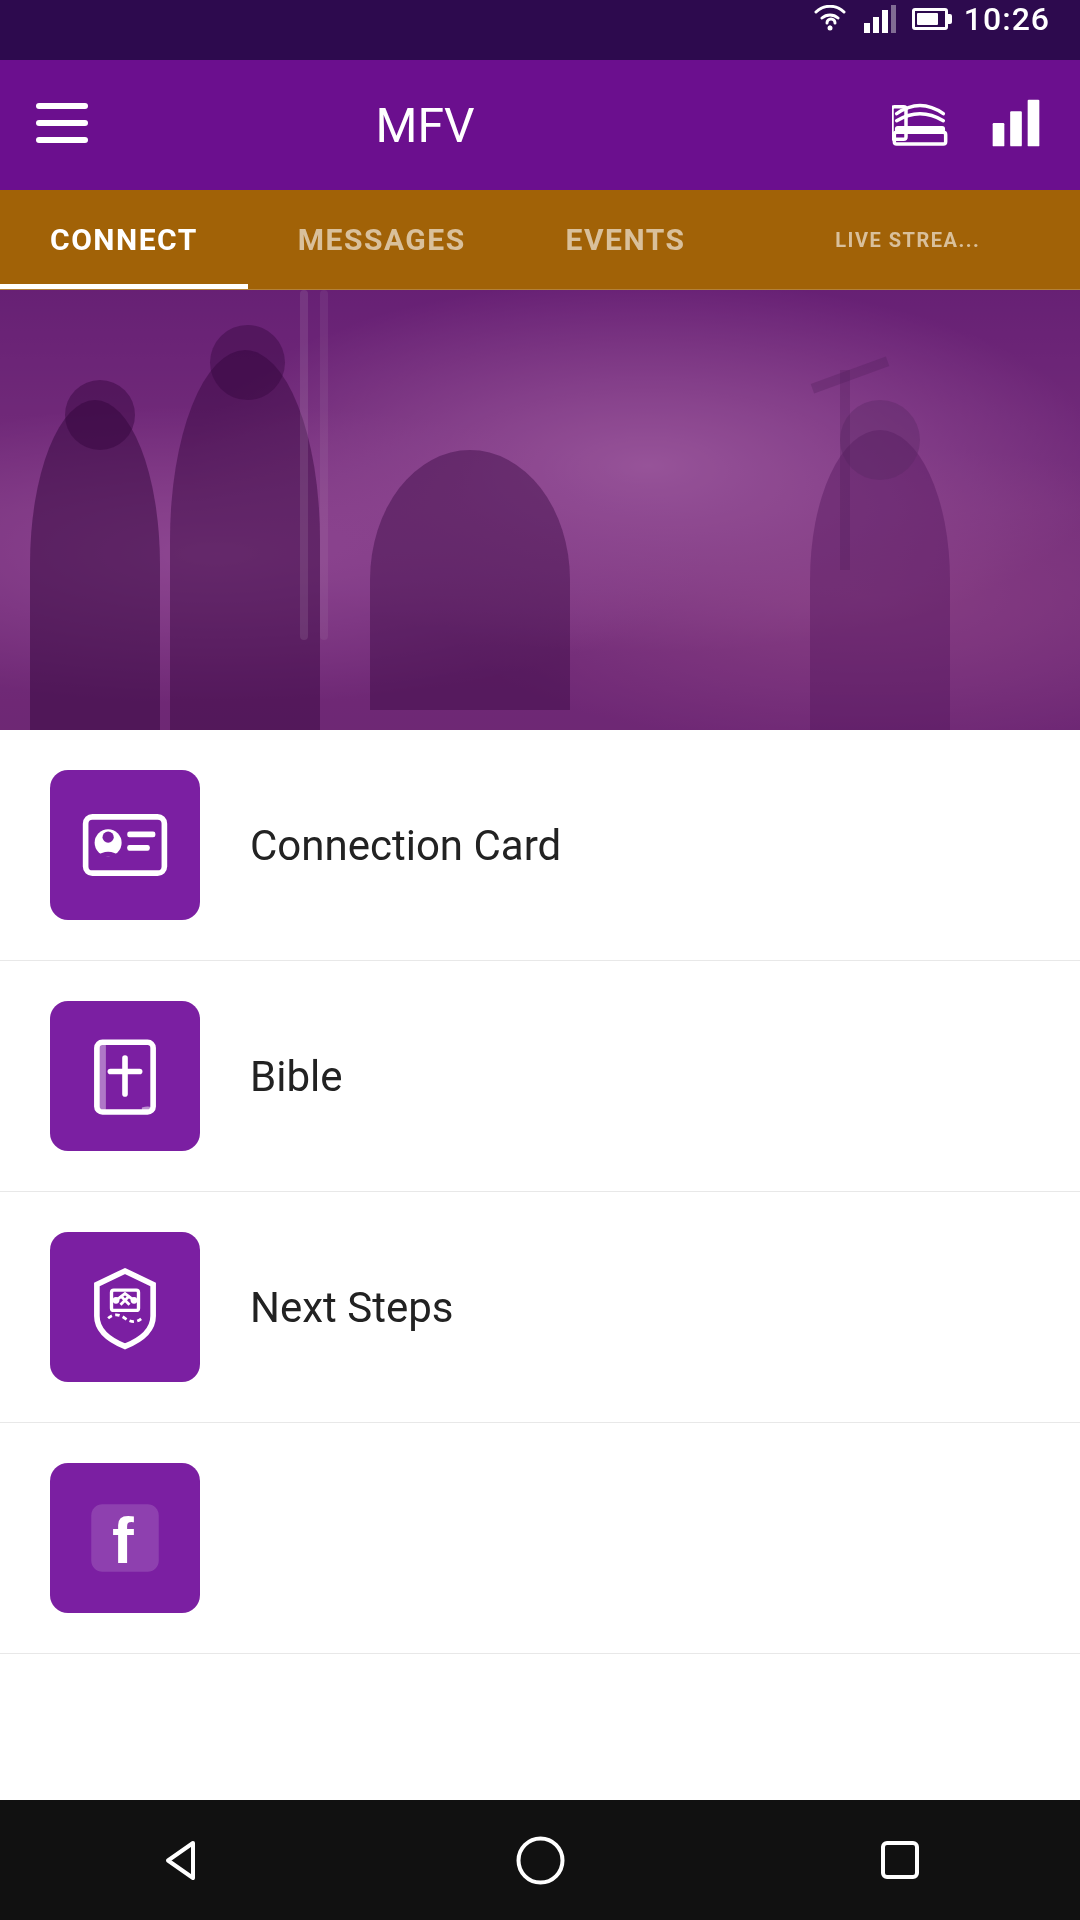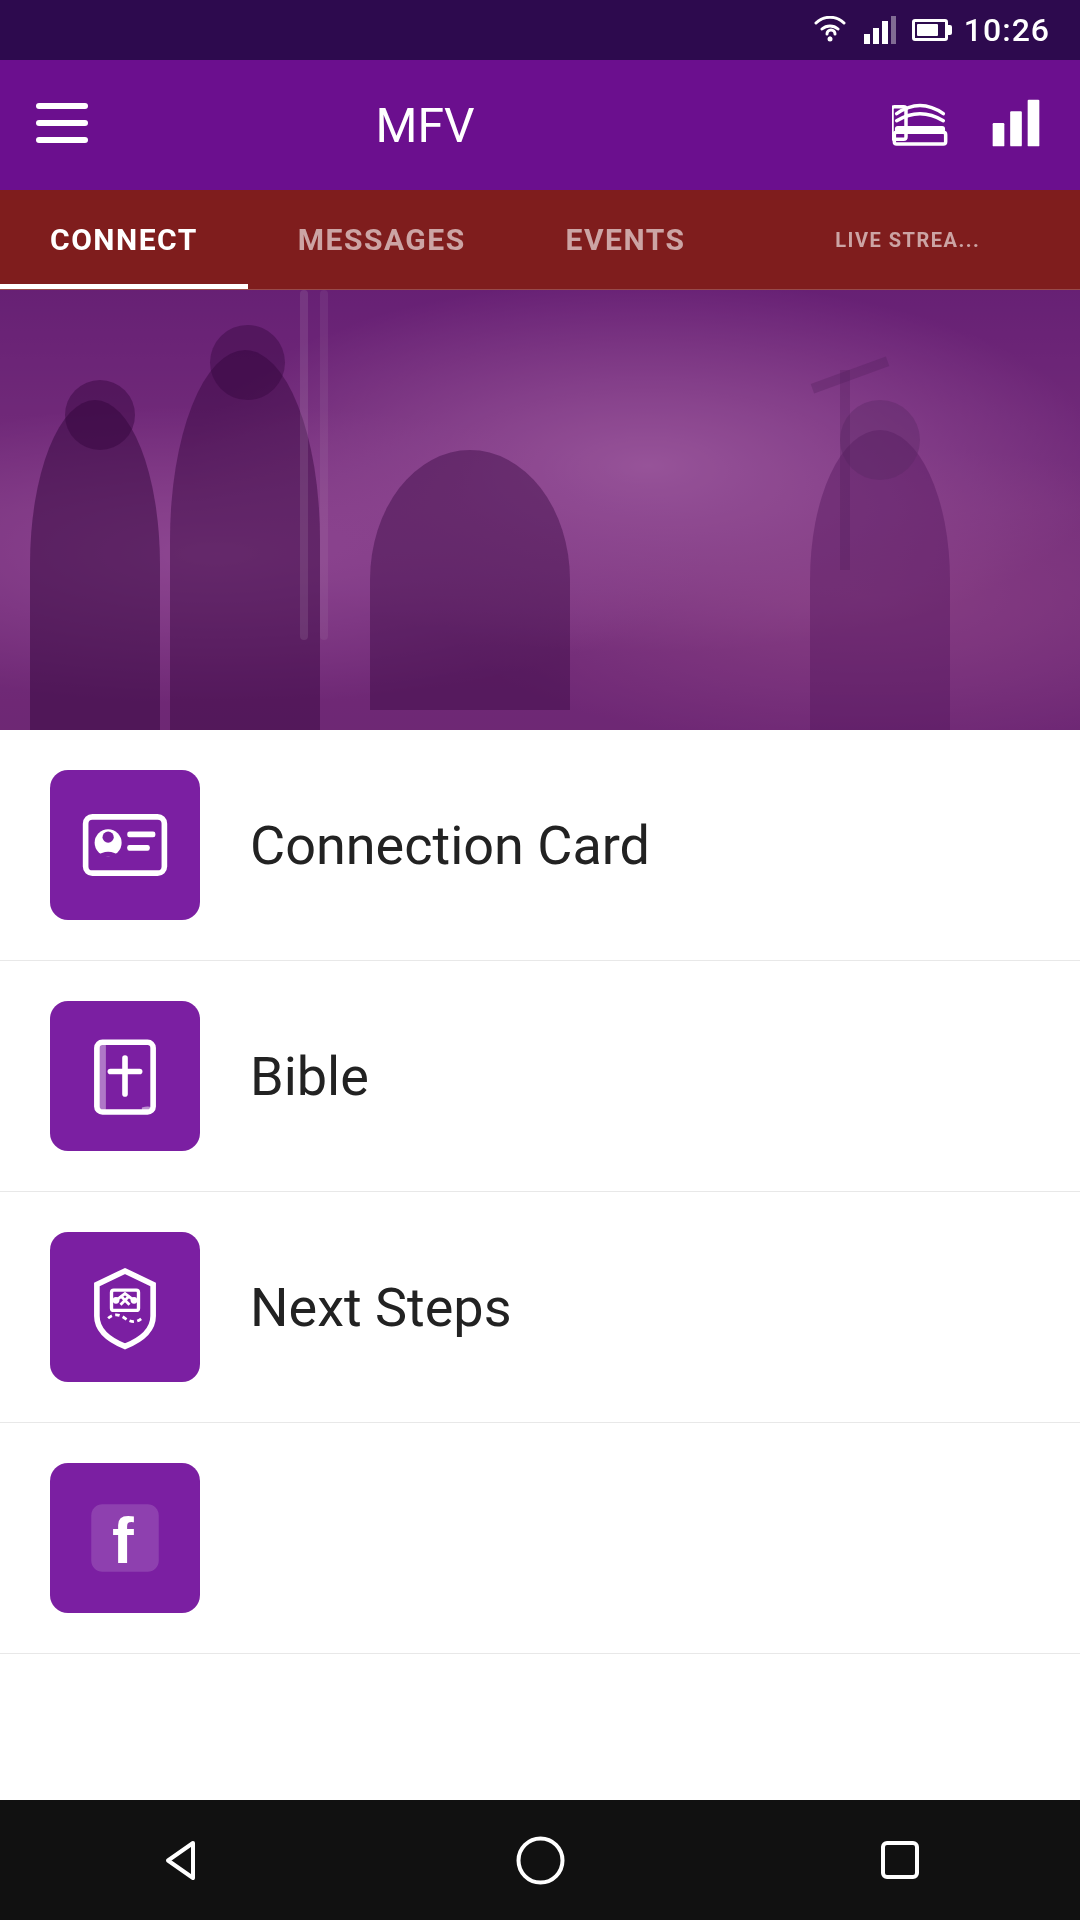--- a/index.html
+++ b/index.html
@@ -17,21 +17,21 @@
       overflow: hidden;
       position: relative;
     }
 
     
     .status-bar {
       width: 100%;
       height: 60px;
       background: #2d0a4e;
       display: flex;
-      align-items: center;
+      align-items: flex-start;
       justify-content: flex-end;
       padding: 0 30px;
       gap: 18px;
     }
 
     .status-bar-icons {
       display: flex;
       align-items: center;
       gap: 16px;
     }
@@ -65,21 +65,21 @@
     .app-bar-actions {
       display: flex;
       gap: 40px;
       align-items: center;
     }
 
     
     .tab-bar {
       width: 100%;
       height: 100px;
-      background: #7f1d1d;
+      background: #a16207;
       display: flex;
       align-items: stretch;
       border-bottom: 1px solid rgba(255,255,255,0.2);
     }
 
     .tab-item {
       display: flex;
       align-items: center;
       justify-content: center;
       padding: 0 50px;
@@ -162,21 +162,21 @@
       background: #7b1fa2;
       border-radius: 18px;
       display: flex;
       align-items: center;
       justify-content: center;
       flex-shrink: 0;
       margin-right: 50px;
     }
 
     .menu-item-label {
-      font-size: 54px;
+      font-size: 42px;
       color: #222;
       font-weight: 400;
     }
 
     
     .icon-svg {
       width: 90px;
       height: 90px;
       fill: #fff;
     }

